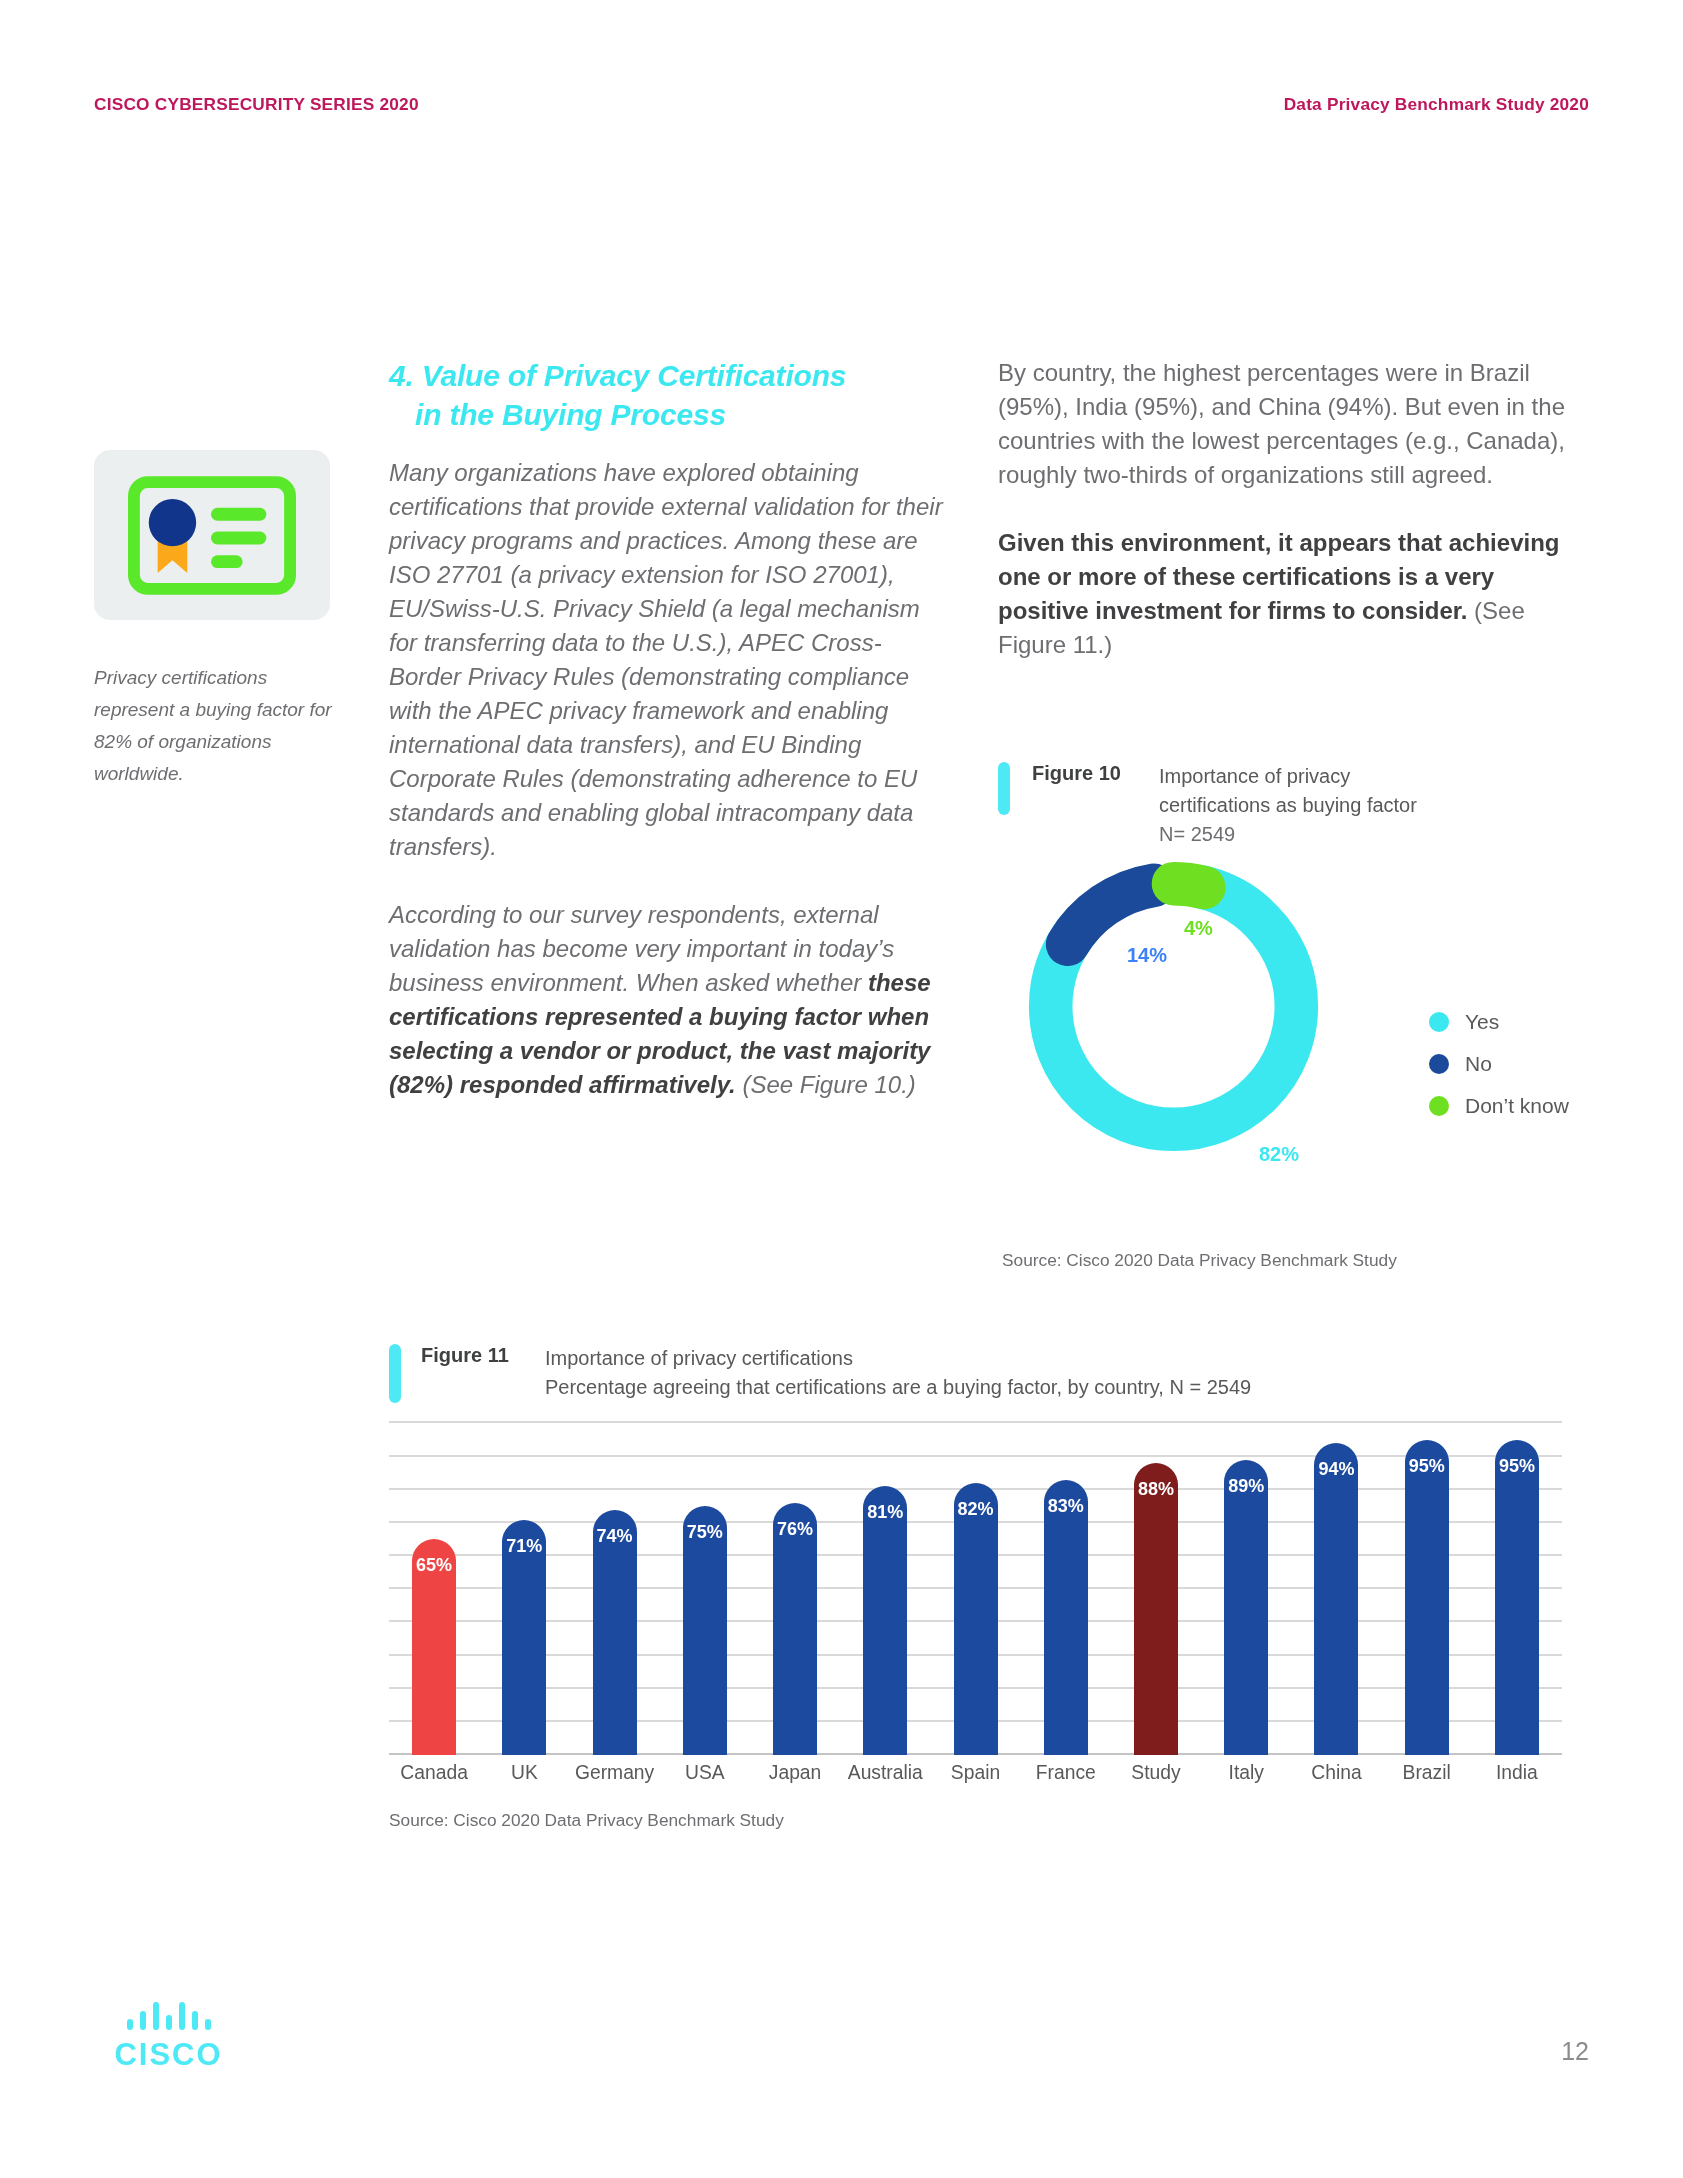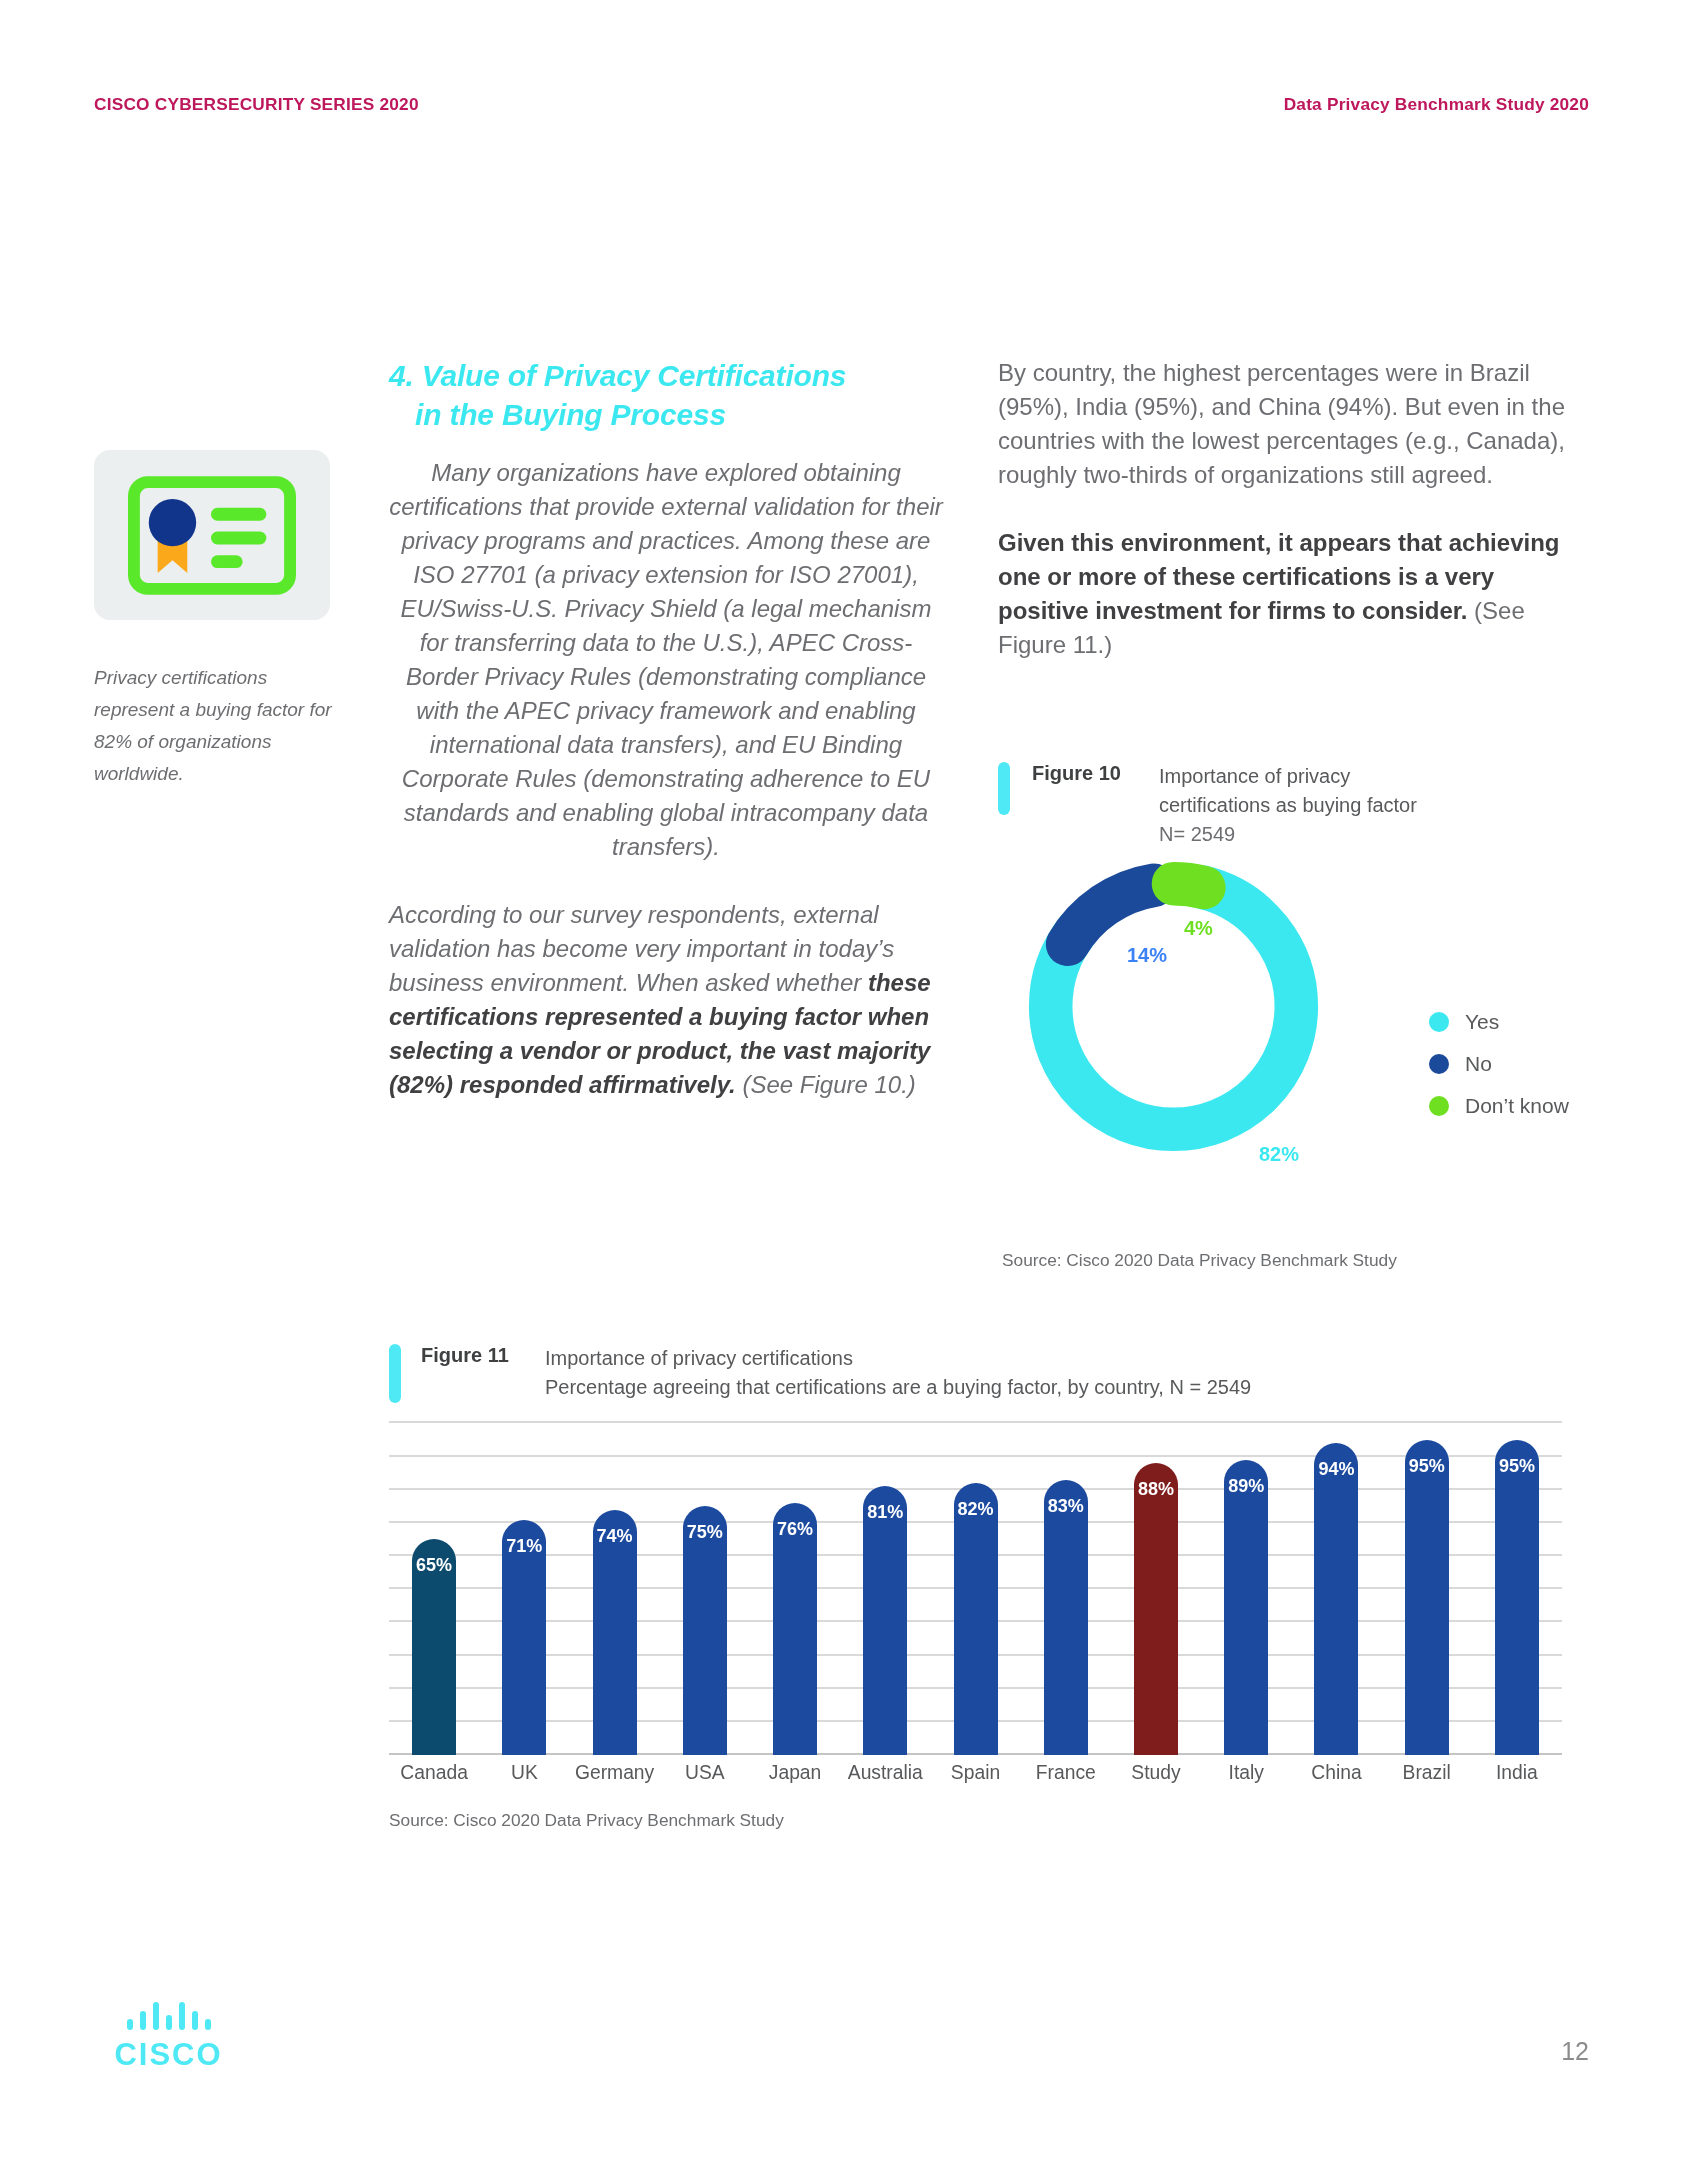--- a/index.html
+++ b/index.html
@@ -49,21 +49,21 @@
     color: #3ce8f0; font-weight: bold;
     font-size: 30px; line-height: 39px;
     letter-spacing: -0.2px;
   }
   .sec-heading .line2 { display: block; padding-left: 26px; }
 
   p.body {
     font-size: 24px; line-height: 34px;
     color: #6d6e71; font-weight: 400;
   }
-  p.body.first { margin-top: 22px; text-align: center; }
+  p.body.first { margin-top: 22px; }
   p.body + p.body { margin-top: 34px; }
   .body b { color: #404042; font-weight: bold; }
 
   
   .fig-caption { display: flex; align-items: flex-start; }
   .fig-bar {
     width: 12px; border-radius: 6px; background: #4ee9f5;
     flex: 0 0 12px;
   }
   .fig-num {
@@ -275,21 +275,21 @@
       <div class="gridline" style="bottom: 133px;"></div>
       <div class="gridline" style="bottom: 166px;"></div>
       <div class="gridline" style="bottom: 199px;"></div>
       <div class="gridline" style="bottom: 232px;"></div>
       <div class="gridline" style="bottom: 265px;"></div>
       <div class="gridline" style="bottom: 298px;"></div>
       <div class="gridline" style="bottom: 332px;"></div>
     </div>
   <div class="bars-layer" id="bars-layer">
       <div class="bar-slot">
-        <div class="bar" style="height: 216px; background: #0c4a6e;">
+        <div class="bar" style="height: 216px; background: #ef4444;">
           <span class="bar-value">65%</span>
         </div>
       </div>
       <div class="bar-slot">
         <div class="bar" style="height: 235px; background: rgb(28, 74, 158);">
           <span class="bar-value">71%</span>
         </div>
       </div>
       <div class="bar-slot">
         <div class="bar" style="height: 245px; background: rgb(28, 74, 158);">

